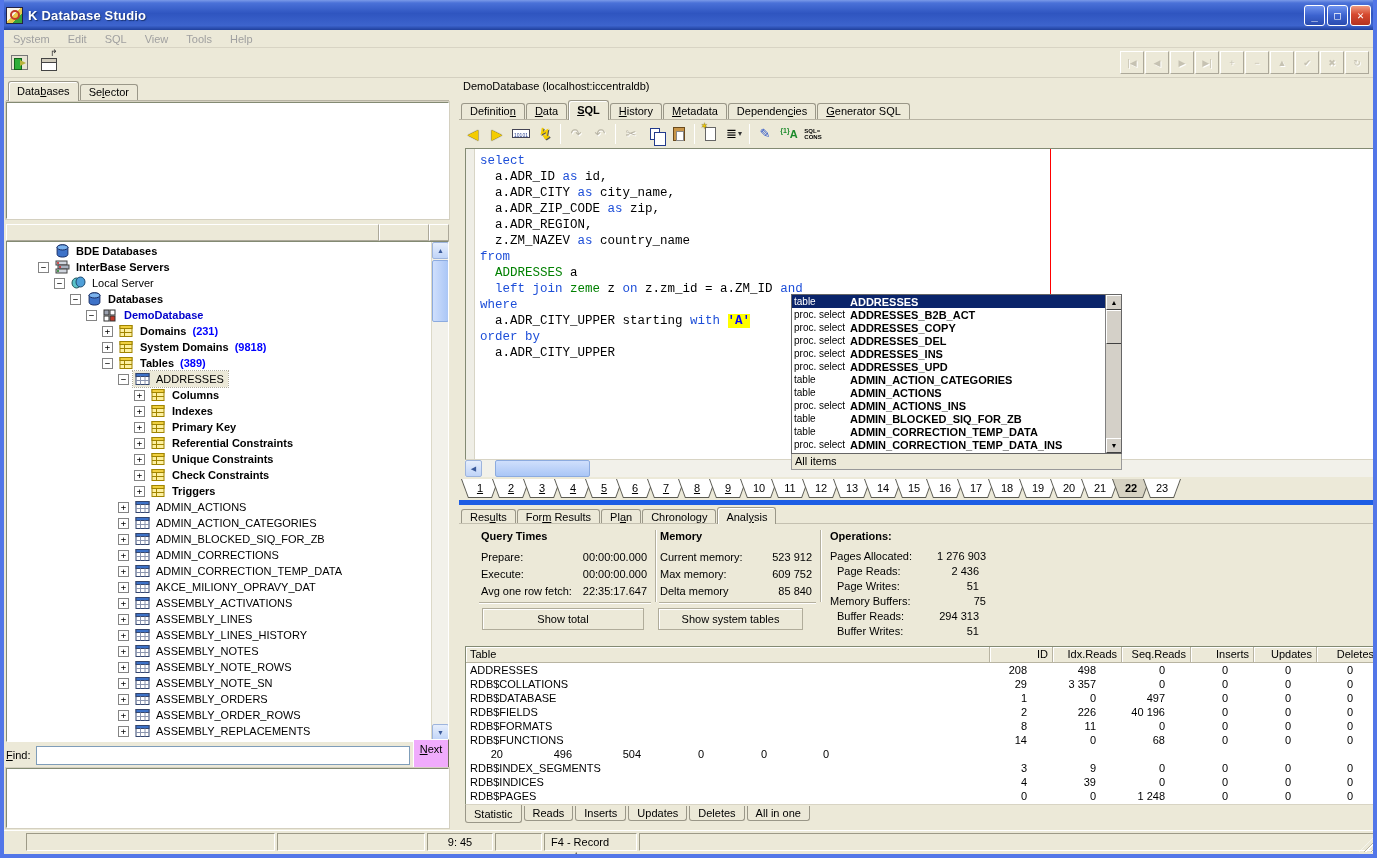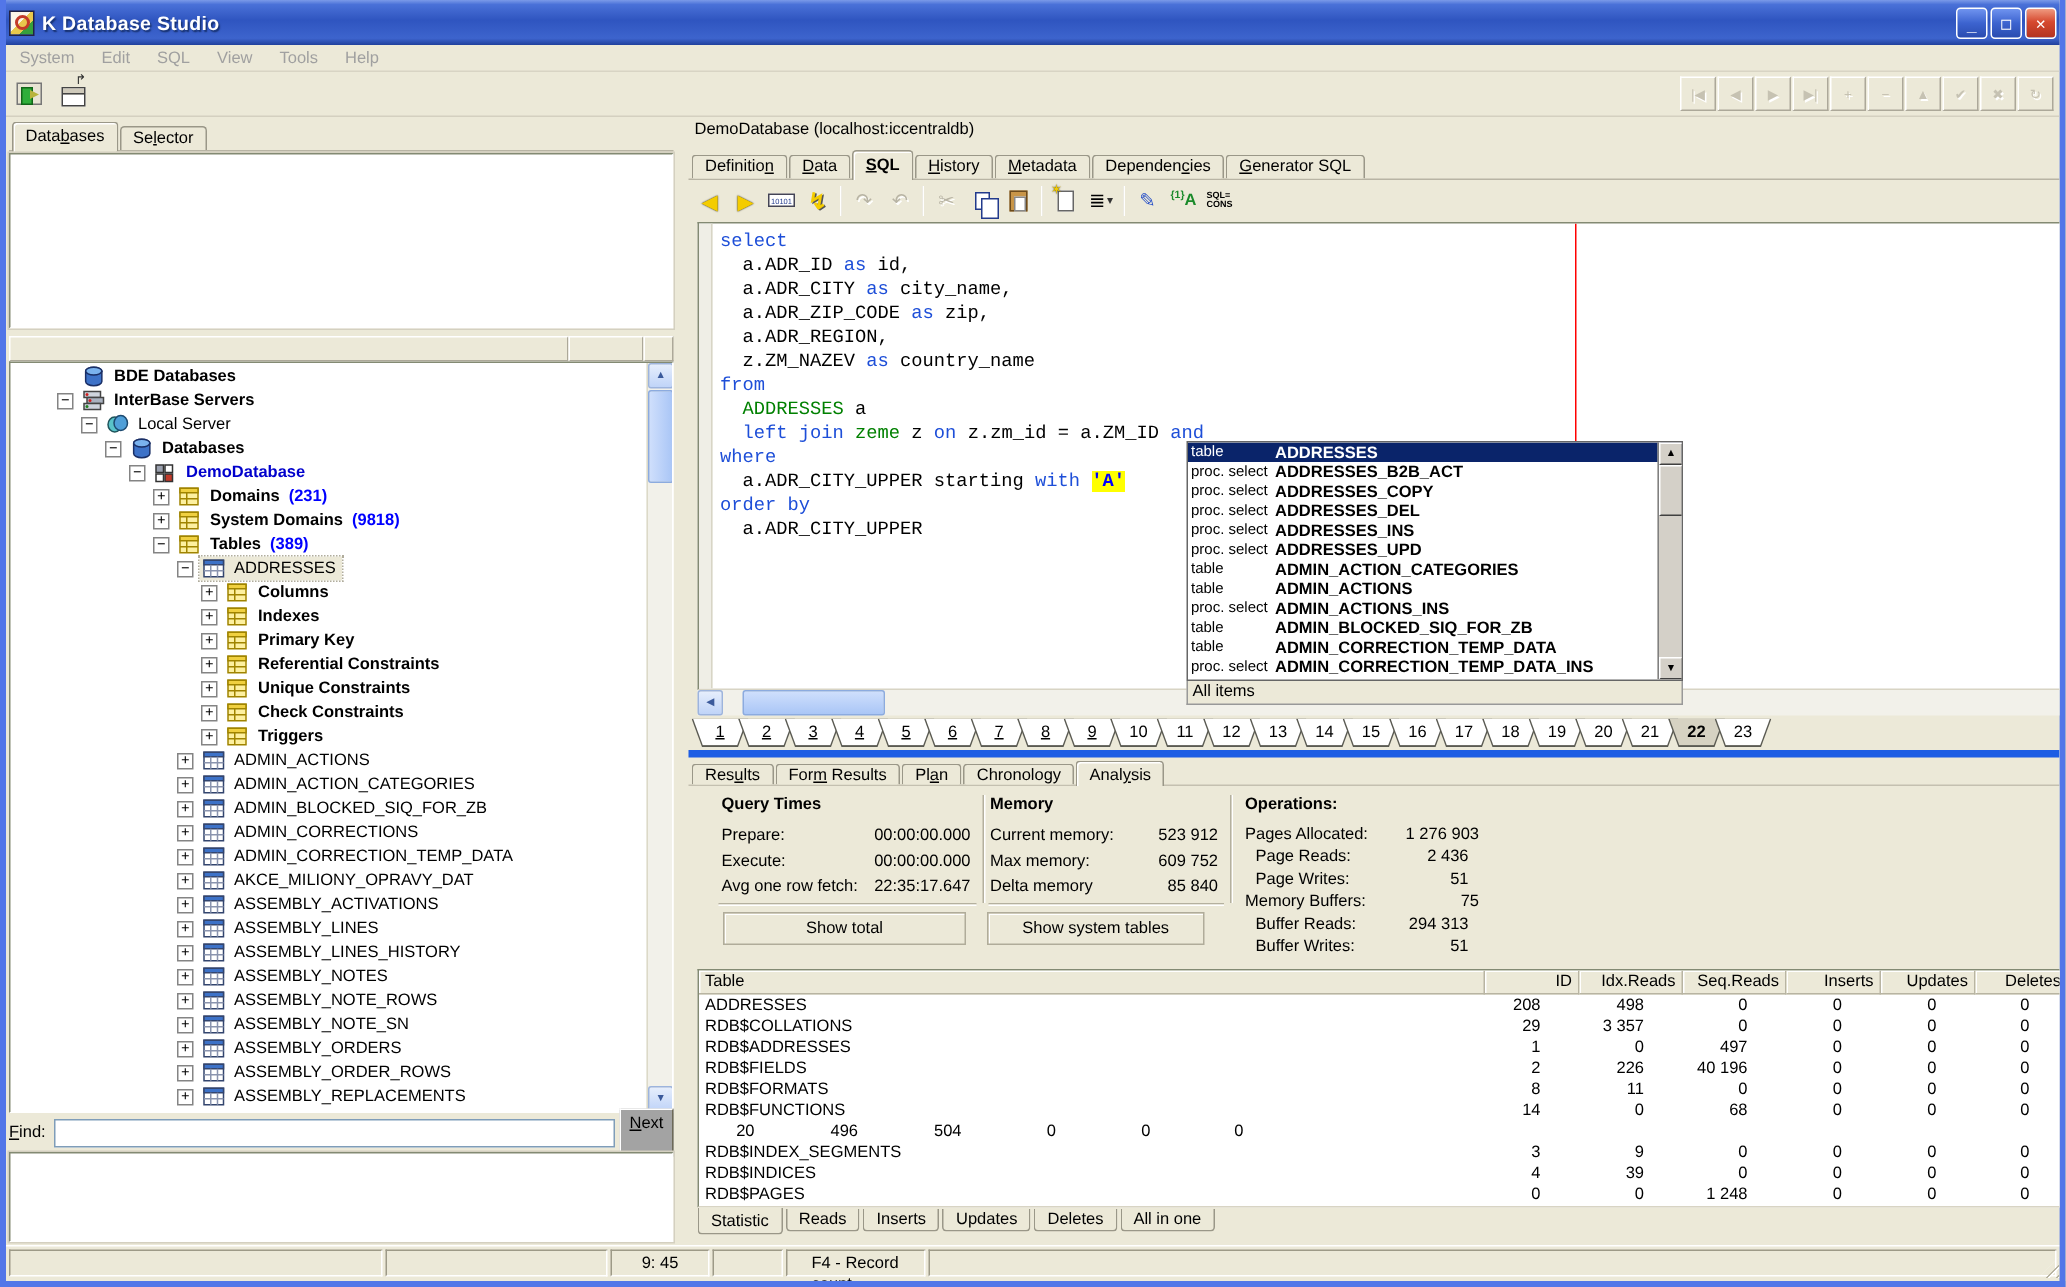--- a/index.html
+++ b/index.html
@@ -66,21 +66,21 @@
   .ticon svg{display:block;}
   .tlabel{padding:0 2px;}
   .tlabel.bold{font-weight:bold;}
   .tcount{color:#0000ff;font-weight:bold;margin-left:4px;}
   .trow.selected .selwrap{background:#ece9d8;outline:1px dotted #b0ac9c;}
   .selwrap{display:flex;align-items:center;padding:1px 2px;}
   
   .findbar{position:absolute;left:2px;right:2px;top:666px;height:22px;display:flex;align-items:center;}
   .findlabel{width:30px;}
   .findinput{flex:1;height:19px;border:1px solid #7f9db9;background:#fff;font-family:"Liberation Sans",sans-serif;font-size:11px;padding:0 3px;}
-  .nextbtn{width:36px;height:32px;margin-left:3px;border:1px solid;border-color:#fff #6d6a58 #6d6a58 #fff;background:#a3a3a3;
+  .nextbtn{width:36px;height:32px;margin-left:3px;border:1px solid;border-color:#fff #6d6a58 #6d6a58 #fff;background:#f0abfc;
     text-align:center;line-height:18px;}
   
   .sbv{position:absolute;width:17px;background:#f2f1ea;border-left:1px solid #dcd9c8;}
   .sbh{position:absolute;height:17px;background:#f2f1ea;}
   .sbtn{position:absolute;width:17px;height:17px;border:1px solid #9db4dd;border-radius:2px;
     background:linear-gradient(180deg,#e6eefc,#c0d4f8);color:#3b5a9b;font-size:7px;text-align:center;line-height:15px;}
   .sbh .sbtn{background:linear-gradient(180deg,#e6eefc,#c0d4f8);}
   .sthumb{position:absolute;border:1px solid #8cabdf;border-radius:2px;background:linear-gradient(90deg,#cfdffc,#aac6f6);}
   .sbh .sthumb{background:linear-gradient(180deg,#cfdffc,#aac6f6);}
   
@@ -168,21 +168,21 @@
   .gcell{flex:none;padding:0 4px;white-space:nowrap;overflow:hidden;}
   .gcell.num{text-align:right;}
   
   .btabs{position:absolute;left:4px;top:728px;right:0;height:20px;}
   .btabs .tab{height:15px;border-radius:0 0 3px 3px;border:1px solid #9a9788;border-top:none;margin-right:2px;}
   .btabs .tab.active{height:18px;margin-top:-1px;box-shadow:none;z-index:2;}
   .btabs .tabbar{align-items:flex-start;}
   
   .statusbar{position:absolute;bottom:2px;left:0;width:1369px;height:22px;background:#ece9d8;border-top:1px solid #fff;}
   .spanel{position:absolute;top:2px;height:18px;border:1px solid;border-color:#9d9a87 #fff #fff #9d9a87;
-    padding:1px 16px;line-height:14px;}
+    padding:1px 6px;line-height:14px;margin-left:20px;}
   .grip{position:absolute;right:0;bottom:0;width:14px;height:14px;
     background:repeating-linear-gradient(135deg,transparent 0 3px,#b8b4a2 3px 4px,#fff 4px 5px);
     clip-path:polygon(100% 0,100% 100%,0 100%);}
 </style>
 </head>
 <body>
 
 <div class="window">
 
   <div class="titlebar">
@@ -1071,21 +1071,21 @@
             <div class="grow">
               <span class="gcell" style="width: 524px;">RDB$COLLATIONS</span>
               <span class="gcell num" style="width: 41px;">29</span>
               <span class="gcell num" style="width: 69px;">3 357</span>
               <span class="gcell num" style="width: 69px;">0</span>
               <span class="gcell num" style="width: 63px;">0</span>
               <span class="gcell num" style="width: 63px;">0</span>
               <span class="gcell num" style="width: 62px;">0</span>
             </div>
             <div class="grow">
-              <span class="gcell" style="width: 524px;">RDB$ADDRESSES</span>
+              <span class="gcell" style="width: 524px;">RDB$DATABASE</span>
               <span class="gcell num" style="width: 41px;">1</span>
               <span class="gcell num" style="width: 69px;">0</span>
               <span class="gcell num" style="width: 69px;">497</span>
               <span class="gcell num" style="width: 63px;">0</span>
               <span class="gcell num" style="width: 63px;">0</span>
               <span class="gcell num" style="width: 62px;">0</span>
             </div>
             <div class="grow">
               <span class="gcell" style="width: 524px;">RDB$FIELDS</span>
               <span class="gcell num" style="width: 41px;">2</span>

